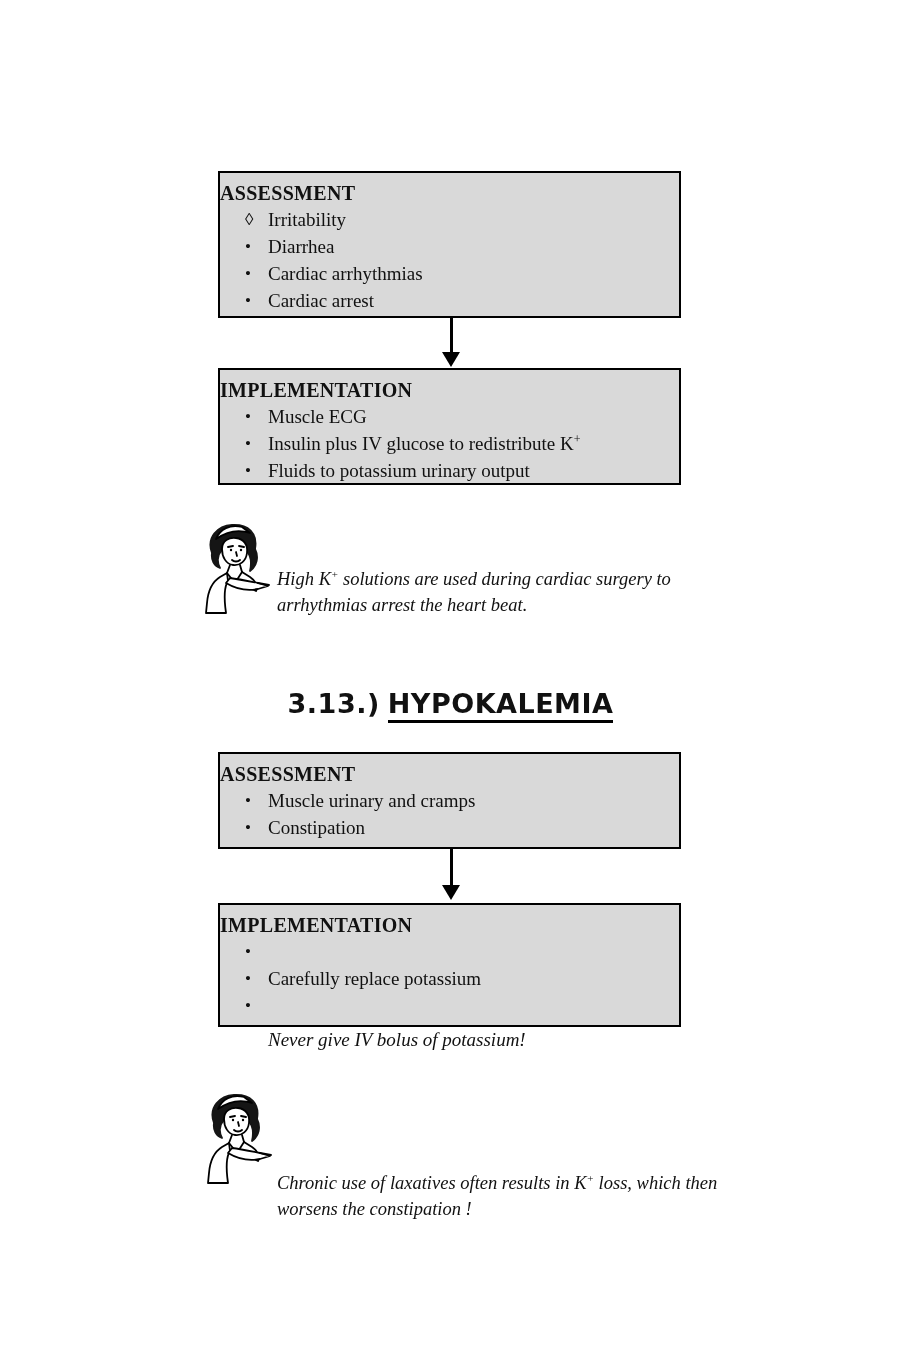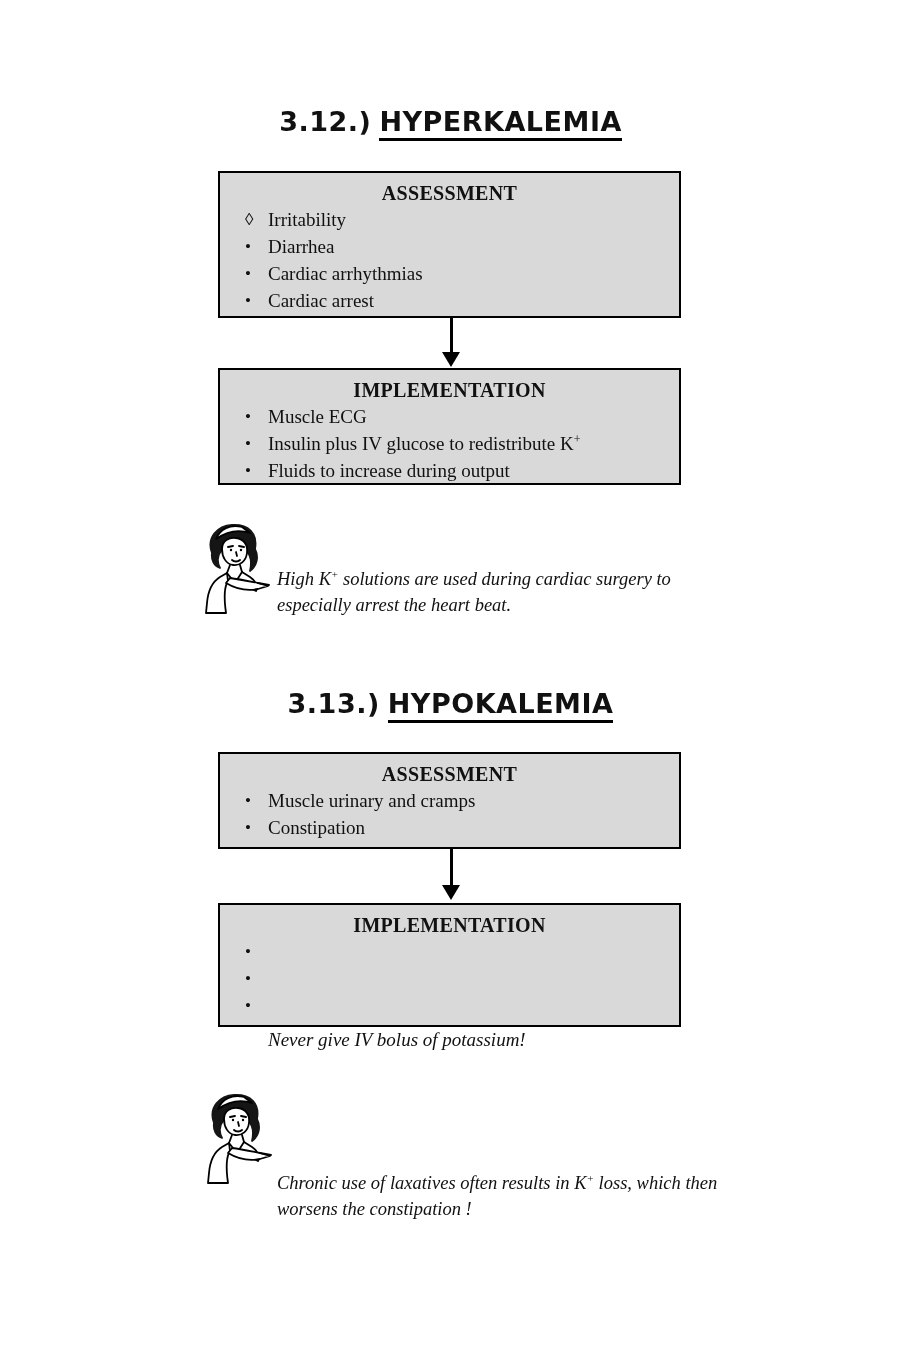--- a/index.html
+++ b/index.html
@@ -27,21 +27,20 @@
     border-bottom:3px solid #000;
     padding-bottom:1px;
   }
   .box {
     position:absolute; left:218px; width:463px;
     background:#d9d9d9;
     border:2px solid #000000;
     padding-top:8px;
   }
   .box-header {
-    text-align:center;
     font-weight:bold;
     font-size:20px;
     line-height:25px;
     letter-spacing:0.3px;
   }
   .box-item {
     display:flex;
     font-size:19px;
     line-height:27px;
     padding-left:25px;
@@ -73,23 +72,20 @@
     position:absolute; left:0; width:100%;
     text-align:center;
     font-size:19px;
   }
 </style>
 </head>
 <body>
 
 <div class="page">
 
-  <div class="section-title" style="top:104px;">
-    <span class="title-prefix">3.12.)</span><span class="title-main">HYPERKALEMIA</span>
-  </div>
 
   <div class="box" style="top:171px; height:147px;">
     <div class="box-header">ASSESSMENT</div>
     <div class="box-item">
       <span class="bullet">◊</span>
       <span class="item-text">Irritability</span>
     </div>
     <div class="box-item">
       <span class="bullet">•</span>
       <span class="item-text">Diarrhea</span>
@@ -114,21 +110,21 @@
     <div class="box-item">
       <span class="bullet">•</span>
       <span class="item-text">Muscle ECG</span>
     </div>
     <div class="box-item">
       <span class="bullet">•</span>
       <span class="item-text"><span>Insulin plus IV glucose to redistribute K</span><sup>+</sup></span>
     </div>
     <div class="box-item">
       <span class="bullet">•</span>
-      <span class="item-text">Fluids to increase during output</span>
+      <span class="item-text">Fluids to potassium urinary output</span>
     </div>
   </div>
 
   <svg class="nurse" style="left:196px; top:521px;" width="78" height="94" viewBox="0 0 78 94">
     <g stroke="#000" stroke-width="1.8" fill="none" stroke-linecap="round" stroke-linejoin="round">
       <path d="M16,32 C10,16 22,5 36,4 C52,3 62,12 59,28 C63,36 61,45 54,50 C56,41 55,34 50,29 C43,22 30,23 25,30 C21,35 21,41 24,47 C18,45 15,39 16,32 Z" fill="#151515" stroke="#151515"></path>
       <path d="M20,18 C24,8 34,3 46,6 L54,12 C42,8 30,11 20,18 Z" fill="#fff" stroke="#000"></path>
       <path d="M26,28 C26,20 33,16 40,17 C48,18 52,24 51,32 C50,40 44,45 37,44 C30,43 26,36 26,28 Z" fill="#fff"></path>
       <path d="M32,26 L37,25"></path>
       <path d="M43,25 L48,26"></path>
@@ -138,21 +134,21 @@
       <path d="M36,39 C38,41 42,41 44,39"></path>
       <path d="M34,44 L31,52 M44,44 L46,51"></path>
       <path d="M31,52 L24,56 C16,61 12,70 11,82 L10,92 L30,92 C28,78 28,66 32,60 Z" fill="#fff"></path>
       <path d="M46,51 L54,56 C60,60 62,66 60,70 L52,66" fill="#fff"></path>
       <path d="M31,52 L39,62 L46,51" fill="#fff"></path>
       <path d="M30,62 C40,68 52,70 62,68 L72,65 L62,62 C52,60 42,58 34,57 Z" fill="#fff"></path>
       <path d="M62,62 L73,64"></path>
     </g>
   </svg>
   <div class="note-text" style="left:277px; top:566px; width:442px;">
-    <span>High K</span><sup>+</sup><span> solutions are used during cardiac surgery to especially arrest the heart beat.</span>
+    <span>High K</span><sup>+</sup><span> solutions are used during cardiac surgery to arrhythmias arrest the heart beat.</span>
   </div>
 
   <div class="section-title" style="top:686px;">
     <span class="title-prefix">3.13.)</span><span class="title-main">HYPOKALEMIA</span>
   </div>
 
   <div class="box" style="top:752px; height:97px;">
     <div class="box-header">ASSESSMENT</div>
     <div class="box-item">
       <span class="bullet">•</span>
@@ -169,20 +165,21 @@
     <div class="arrow-head"></div>
   </div>
 
   <div class="box" style="top:903px; height:124px;">
     <div class="box-header">IMPLEMENTATION</div>
     <div class="box-item">
       <span class="bullet">•</span>
     </div>
     <div class="box-item">
       <span class="bullet">•</span>
+      <span class="item-text">Carefully replace potassium</span>
     </div>
     <div class="box-item">
       <span class="bullet">•</span>
       <span class="item-text italic">Never give IV bolus of potassium!</span>
     </div>
   </div>
 
   <svg class="nurse" style="left:198px; top:1091px;" width="78" height="94" viewBox="0 0 78 94">
     <g stroke="#000" stroke-width="1.8" fill="none" stroke-linecap="round" stroke-linejoin="round">
       <path d="M16,32 C10,16 22,5 36,4 C52,3 62,12 59,28 C63,36 61,45 54,50 C56,41 55,34 50,29 C43,22 30,23 25,30 C21,35 21,41 24,47 C18,45 15,39 16,32 Z" fill="#151515" stroke="#151515"></path>

